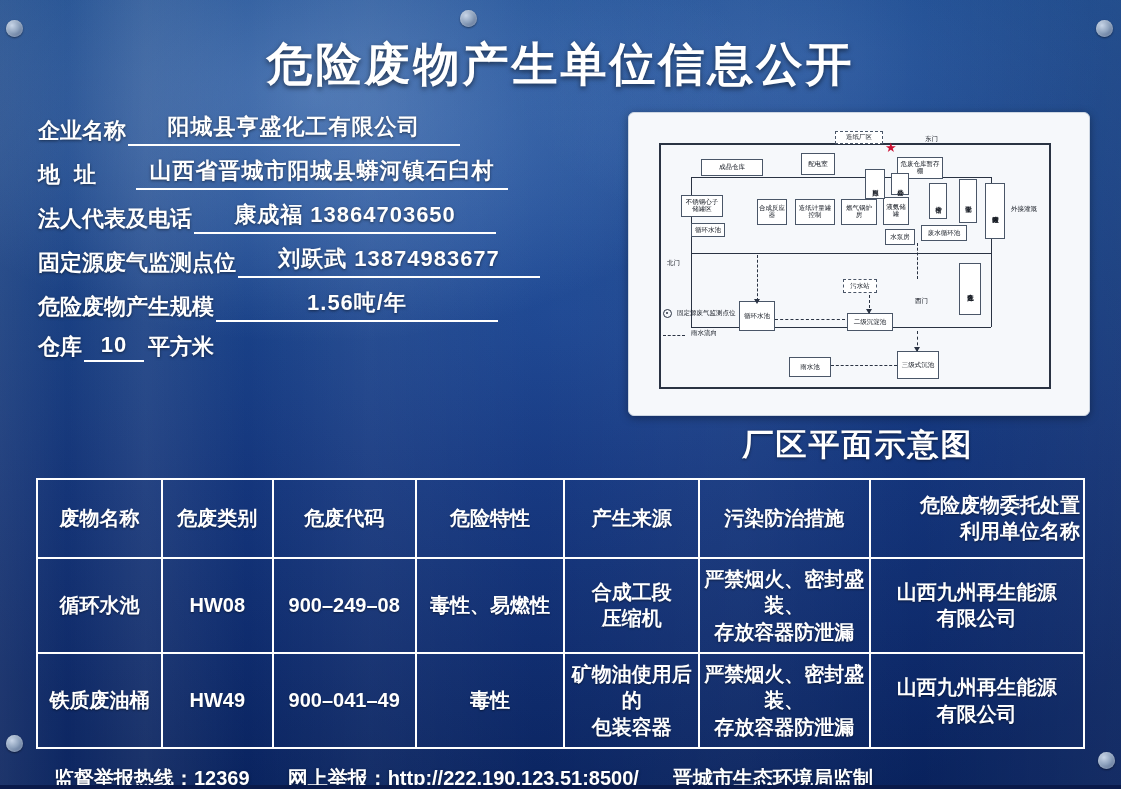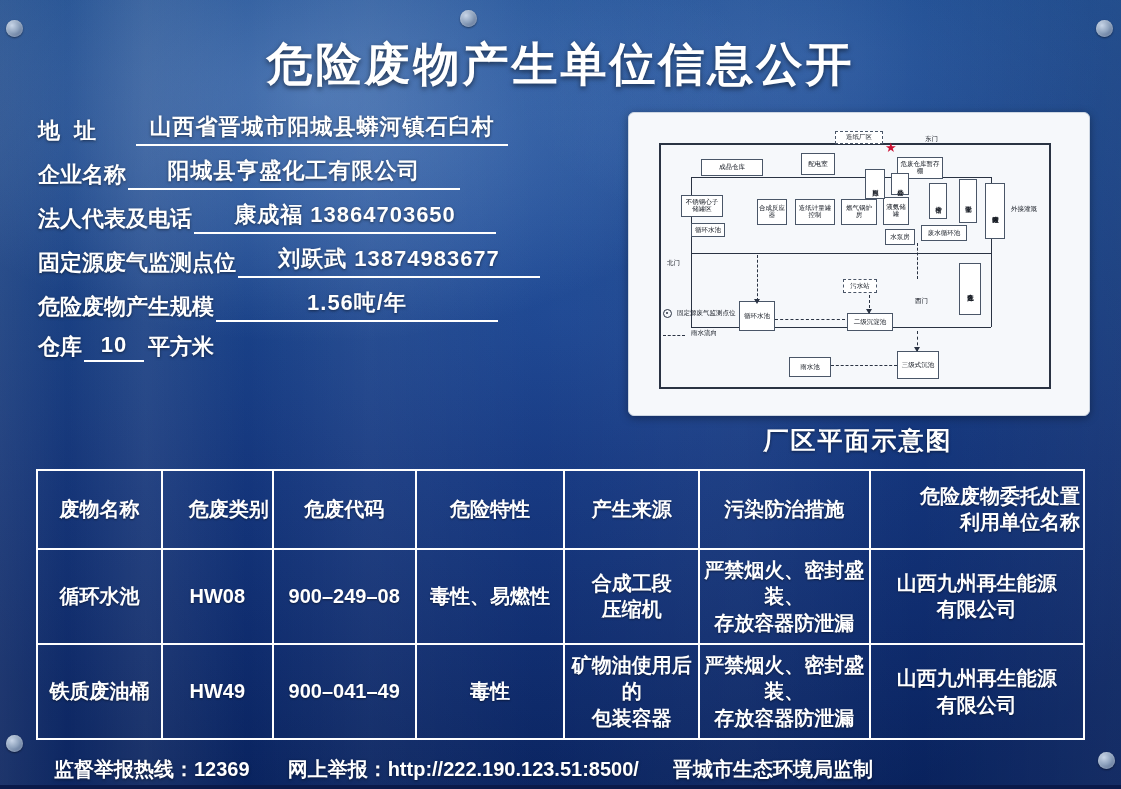--- a/index.html
+++ b/index.html
@@ -143,21 +143,21 @@
     border: 1px solid #cdd6e2;
     border-radius: 6px;
     height: 302px;
     width: 460px;
     position: relative;
     overflow: hidden;
     box-shadow: 0 2px 8px rgba(0,0,0,0.35);
   }
   #map-caption {
     color: #ffffff;
-    font-size: 25px;
+    font-size: 31px;
     font-weight: bold;
     text-align: center;
     margin-top: 8px;
     width: 460px;
     letter-spacing: 2px;
     text-shadow: 0 1px 3px rgba(0,0,0,0.5);
   }
   .mbox {
     position: absolute;
     border: 1px solid #4a5668;
@@ -237,21 +237,21 @@
     border: 2px solid #ffffff;
     text-align: center;
     font-weight: bold;
     font-size: 20px;
     line-height: 1.32;
     padding: 7px 3px;
     text-shadow: 0 1px 2px rgba(0,0,0,0.45);
   }
   thead th { font-size: 20px; padding: 12px 3px; }
   .c0 { width: 11.8%; }
-  .c1 { width: 10.4%; text-align: right; }
+  .c1 { width: 10.4%; }
   .c2 { width: 13.6%; }
   .c3 { width: 14.2%; }
   .c4 { width: 12.8%; }
   .c5 { width: 16.4%; }
   .c6 { width: 20.8%; text-align: right; }
 
   #footer {
     display: flex;
     align-items: center;
     color: #ffffff;
@@ -277,27 +277,27 @@
 
   <div class="content">
 
     <div id="title">危险废物产生单位信息公开</div>
 
     <div id="upper">
 
       <div id="info-col">
 
         <div class="info-row">
+          <span class="info-label">企业名称</span>
+          <span class="info-value v-w1">阳城县亨盛化工有限公司</span>
+        </div>
+
+        <div class="info-row">
           <span class="info-label spaced">地址</span>
           <span class="info-value v-w2">山西省晋城市阳城县蟒河镇石臼村</span>
-        </div>
-
-        <div class="info-row">
-          <span class="info-label">企业名称</span>
-          <span class="info-value v-w1">阳城县亨盛化工有限公司</span>
         </div>
 
         <div class="info-row">
           <span class="info-label">法人代表及电话</span>
           <span class="info-value v-w3">康成福 13864703650</span>
         </div>
 
         <div class="info-row">
           <span class="info-label">固定源废气监测点位</span>
           <span class="info-value v-w4">刘跃武 13874983677</span>

